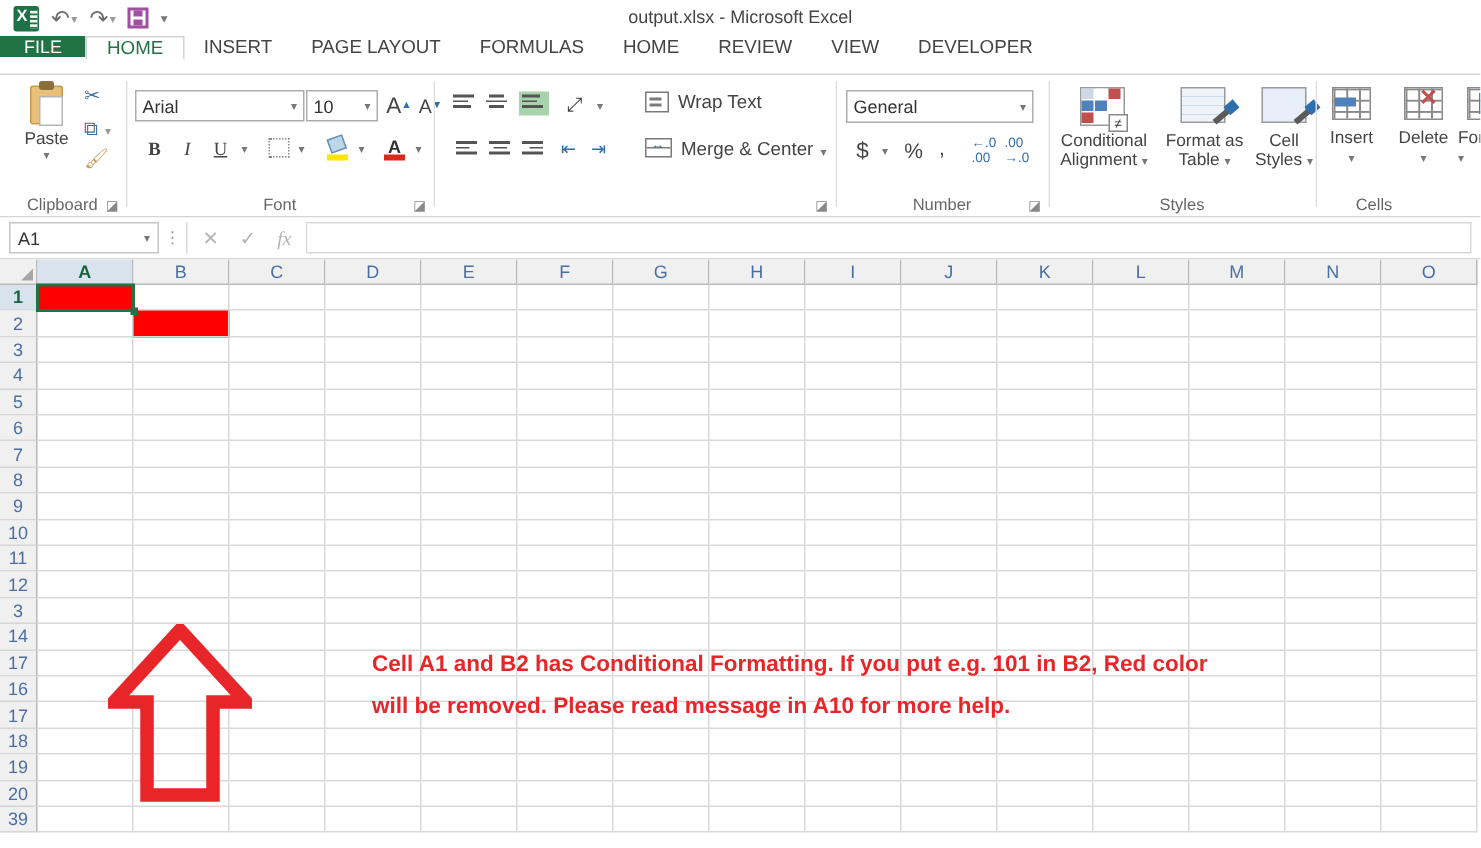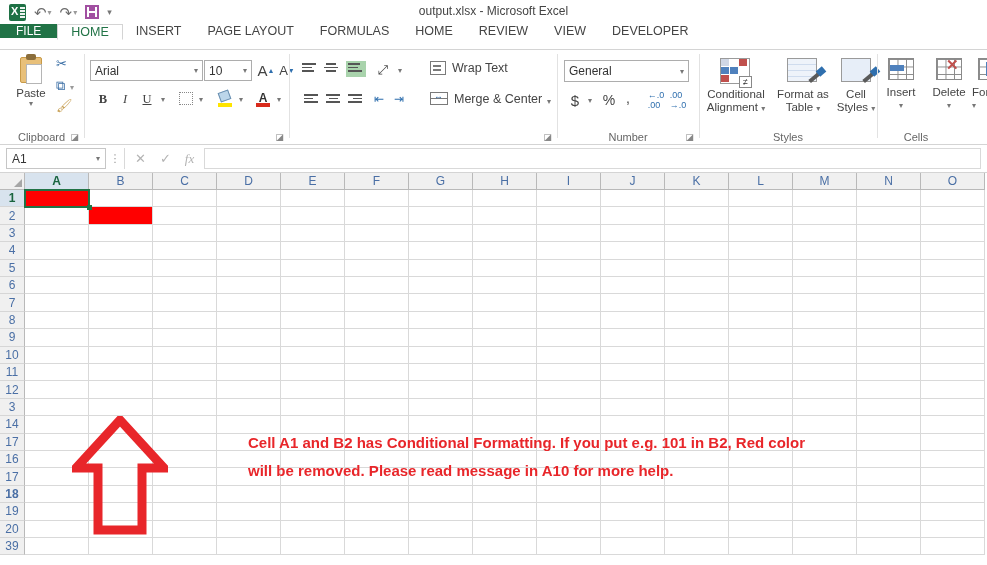--- a/index.html
+++ b/index.html
@@ -275,20 +275,21 @@
       <div class="rbtn" style="left:150px; top:40px; width:12px; height:18px; font-size:8px; color:#777;">▾</div>
 
       <div class="rbtn" style="left:168px; top:38px; width:20px; height:22px;">
         <span style="display:block;width:14px;height:16px;position:relative;">
           <span style="position:absolute;left:0;top:0;width:14px;text-align:center;font-size:12px;font-weight:bold;color:#333;display:block;">A</span>
           <span style="position:absolute;left:0;bottom:0;width:14px;height:4px;background:#d92b1c;display:block;"></span>
         </span>
       </div>
       <div class="rbtn" style="left:188px; top:40px; width:12px; height:18px; font-size:8px; color:#777;">▾</div>
 
+      <div class="group-label">Font</div>
       <div class="dlg-launch" style="right:4px;">◪</div>
     </div>
     <div class="group-sep" style="left:289px;"></div>
 
     <div class="group" style="left:290px; width:266px;">
       <div class="alignico" style="left:12px; top:13px;">
         <i style="width:14px;"></i>
           <i style="width:10px;"></i>
           <i style="width:12px;"></i>
       </div>
@@ -474,21 +475,21 @@
         <div class="rowhead" style="top: 138.8px; height: 17.4px;">8</div>
         <div class="rowhead" style="top: 156.2px; height: 17.4px;">9</div>
         <div class="rowhead" style="top: 173.6px; height: 17.4px;">10</div>
         <div class="rowhead" style="top: 191px; height: 17.4px;">11</div>
         <div class="rowhead" style="top: 208.4px; height: 17.4px;">12</div>
         <div class="rowhead" style="top: 225.8px; height: 17.4px;">3</div>
         <div class="rowhead" style="top: 243.2px; height: 17.4px;">14</div>
         <div class="rowhead" style="top: 260.6px; height: 17.4px;">17</div>
         <div class="rowhead" style="top: 278px; height: 17.4px;">16</div>
         <div class="rowhead" style="top: 295.4px; height: 17.4px;">17</div>
-        <div class="rowhead" style="top: 312.8px; height: 17.4px; font-weight: bold;">18</div>
+        <div class="rowhead" style="top: 312.8px; height: 17.4px;">18</div>
         <div class="rowhead" style="top: 330.2px; height: 17.4px;">19</div>
         <div class="rowhead" style="top: 347.6px; height: 17.4px;">20</div>
         <div class="rowhead" style="top: 365px; height: 17.4px;">39</div>
       </div>
     <div id="cells">
         <div class="cell" style="left: 25px; top: 17px; width: 64px; height: 17.4px;"></div>
         <div class="cell" style="left: 89px; top: 17px; width: 64px; height: 17.4px;"></div>
         <div class="cell" style="left: 153px; top: 17px; width: 64px; height: 17.4px;"></div>
         <div class="cell" style="left: 217px; top: 17px; width: 64px; height: 17.4px;"></div>
         <div class="cell" style="left: 281px; top: 17px; width: 64px; height: 17.4px;"></div>

